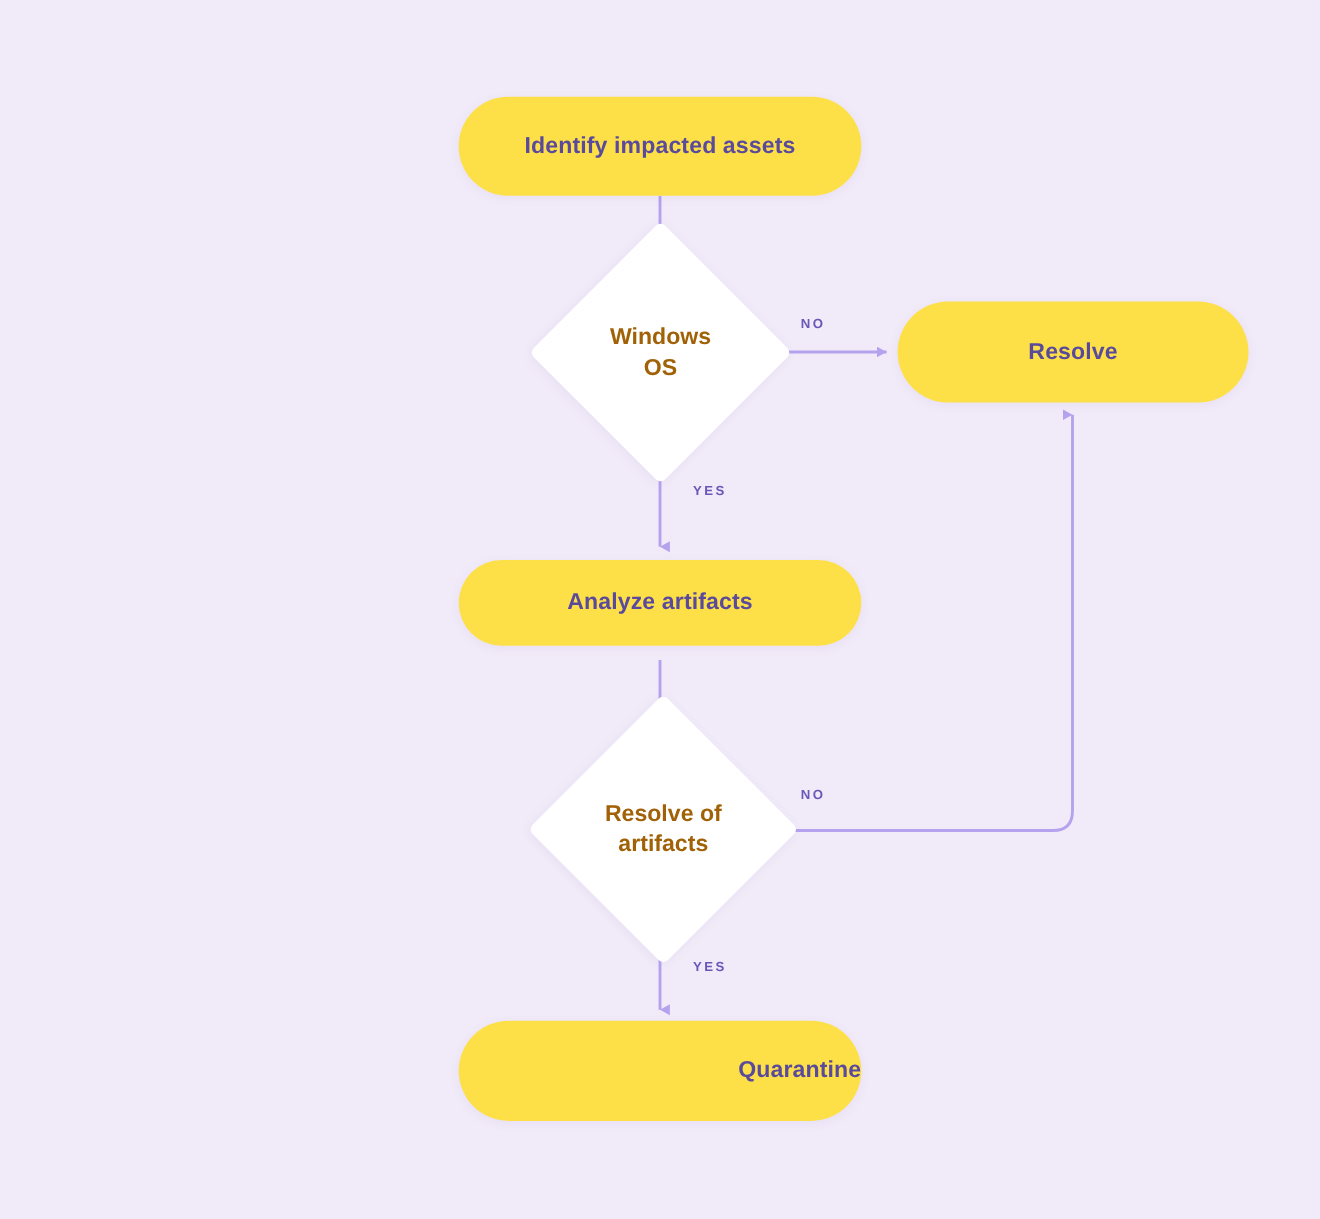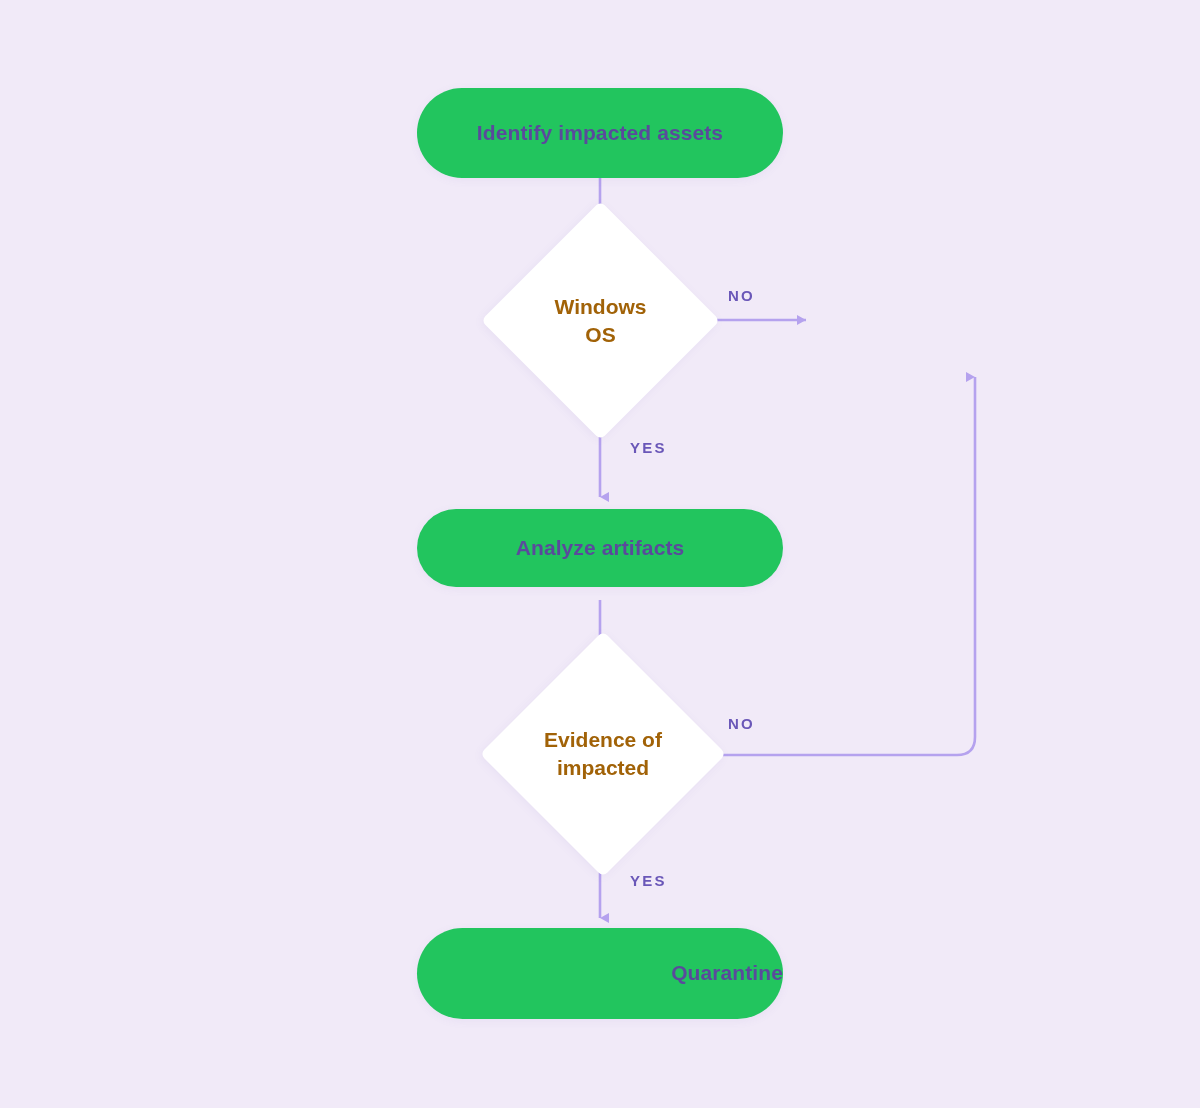--- a/index.html
+++ b/index.html
@@ -23,21 +23,21 @@
     position: absolute;
     left: 0;
     top: 0;
     width: 1200px;
     height: 1108px;
     pointer-events: none;
   }
   .node {
     position: absolute;
     box-sizing: border-box;
-    background: #22c55e;
+    background: #fde047;
     border-radius: 999px;
     box-shadow: 0 2px 10px rgba(120, 95, 180, 0.07);
     display: flex;
     align-items: center;
     justify-content: center;
     text-align: center;
   }
   .node-label {
     color: #5a4a9c;
     font-size: 21px;
@@ -67,21 +67,21 @@
     position: relative;
     z-index: 2;
     color: #a16207;
     font-size: 21px;
     font-weight: bold;
     line-height: 1.32;
   }
   .edge-label {
     position: absolute;
     color: #6a57b8;
-    font-size: 15px;
+    font-size: 12px;
     font-weight: bold;
     letter-spacing: 2.2px;
     white-space: nowrap;
   }
 </style>
 </head>
 <body>
 
 <div id="canvas">
 
@@ -116,30 +116,33 @@
   </div>
 
   <div class="diamond" style="left:516px; top:236px; width:169px; height:169px;">
     <span class="shape"></span>
     <span class="diamond-label">
       <span>Windows</span><br>
       <span>OS</span>
     </span>
   </div>
 
+  <div class="node" style="left:816px; top:274px; width:319px; height:92px;">
+    <span class="node-label">Resolve</span>
+  </div>
 
   <div class="node" style="left:417px; top:509px; width:366px; height:78px;">
     <span class="node-label">Analyze artifacts</span>
   </div>
 
   <div class="diamond" style="left:516px; top:667px; width:174px; height:174px;">
     <span class="shape"></span>
     <span class="diamond-label">
-      <span>Evidence of</span><br>
-      <span>impacted</span>
+      <span>Resolve of</span><br>
+      <span>artifacts</span>
     </span>
   </div>
 
   <div class="node" style="left:417px; top:928px; width:366px; height:91px;justify-content:flex-end;">
     <span class="node-label">Quarantine</span>
   </div>
 
   <div class="edge-label" style="left:728px; top:287px;">NO</div>
 
   <div class="edge-label" style="left:630px; top:439px;">YES</div>

